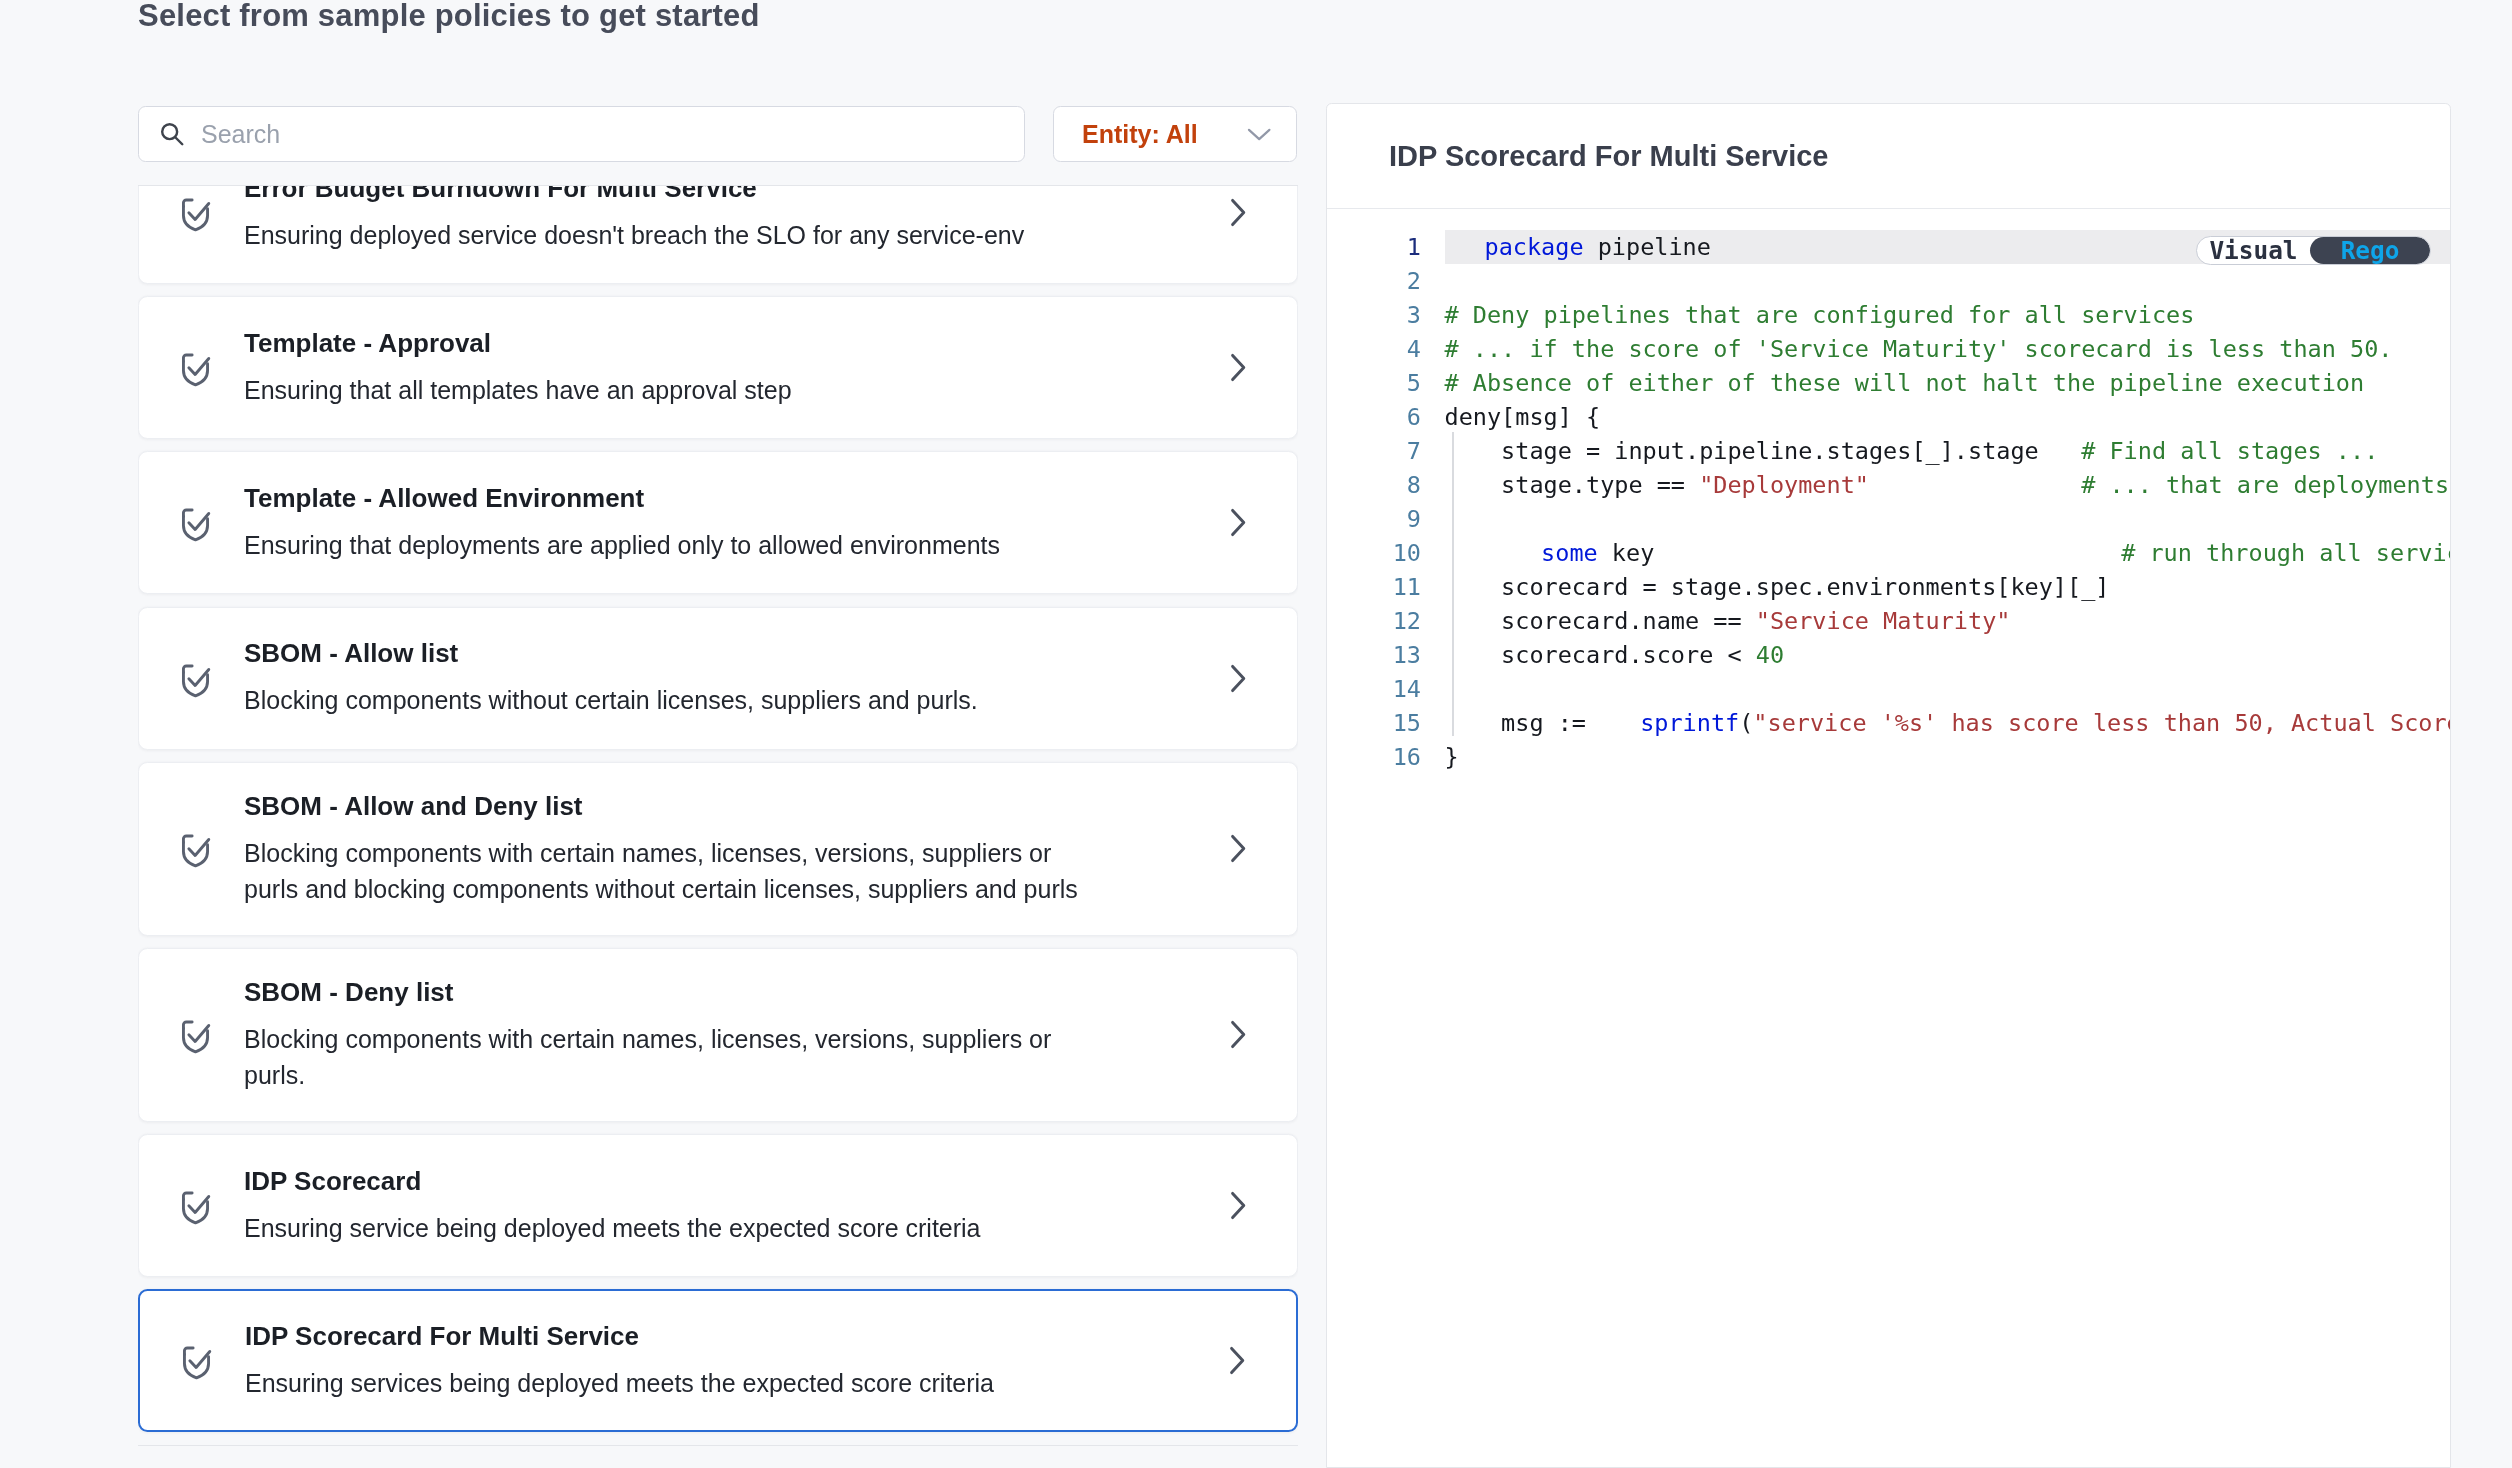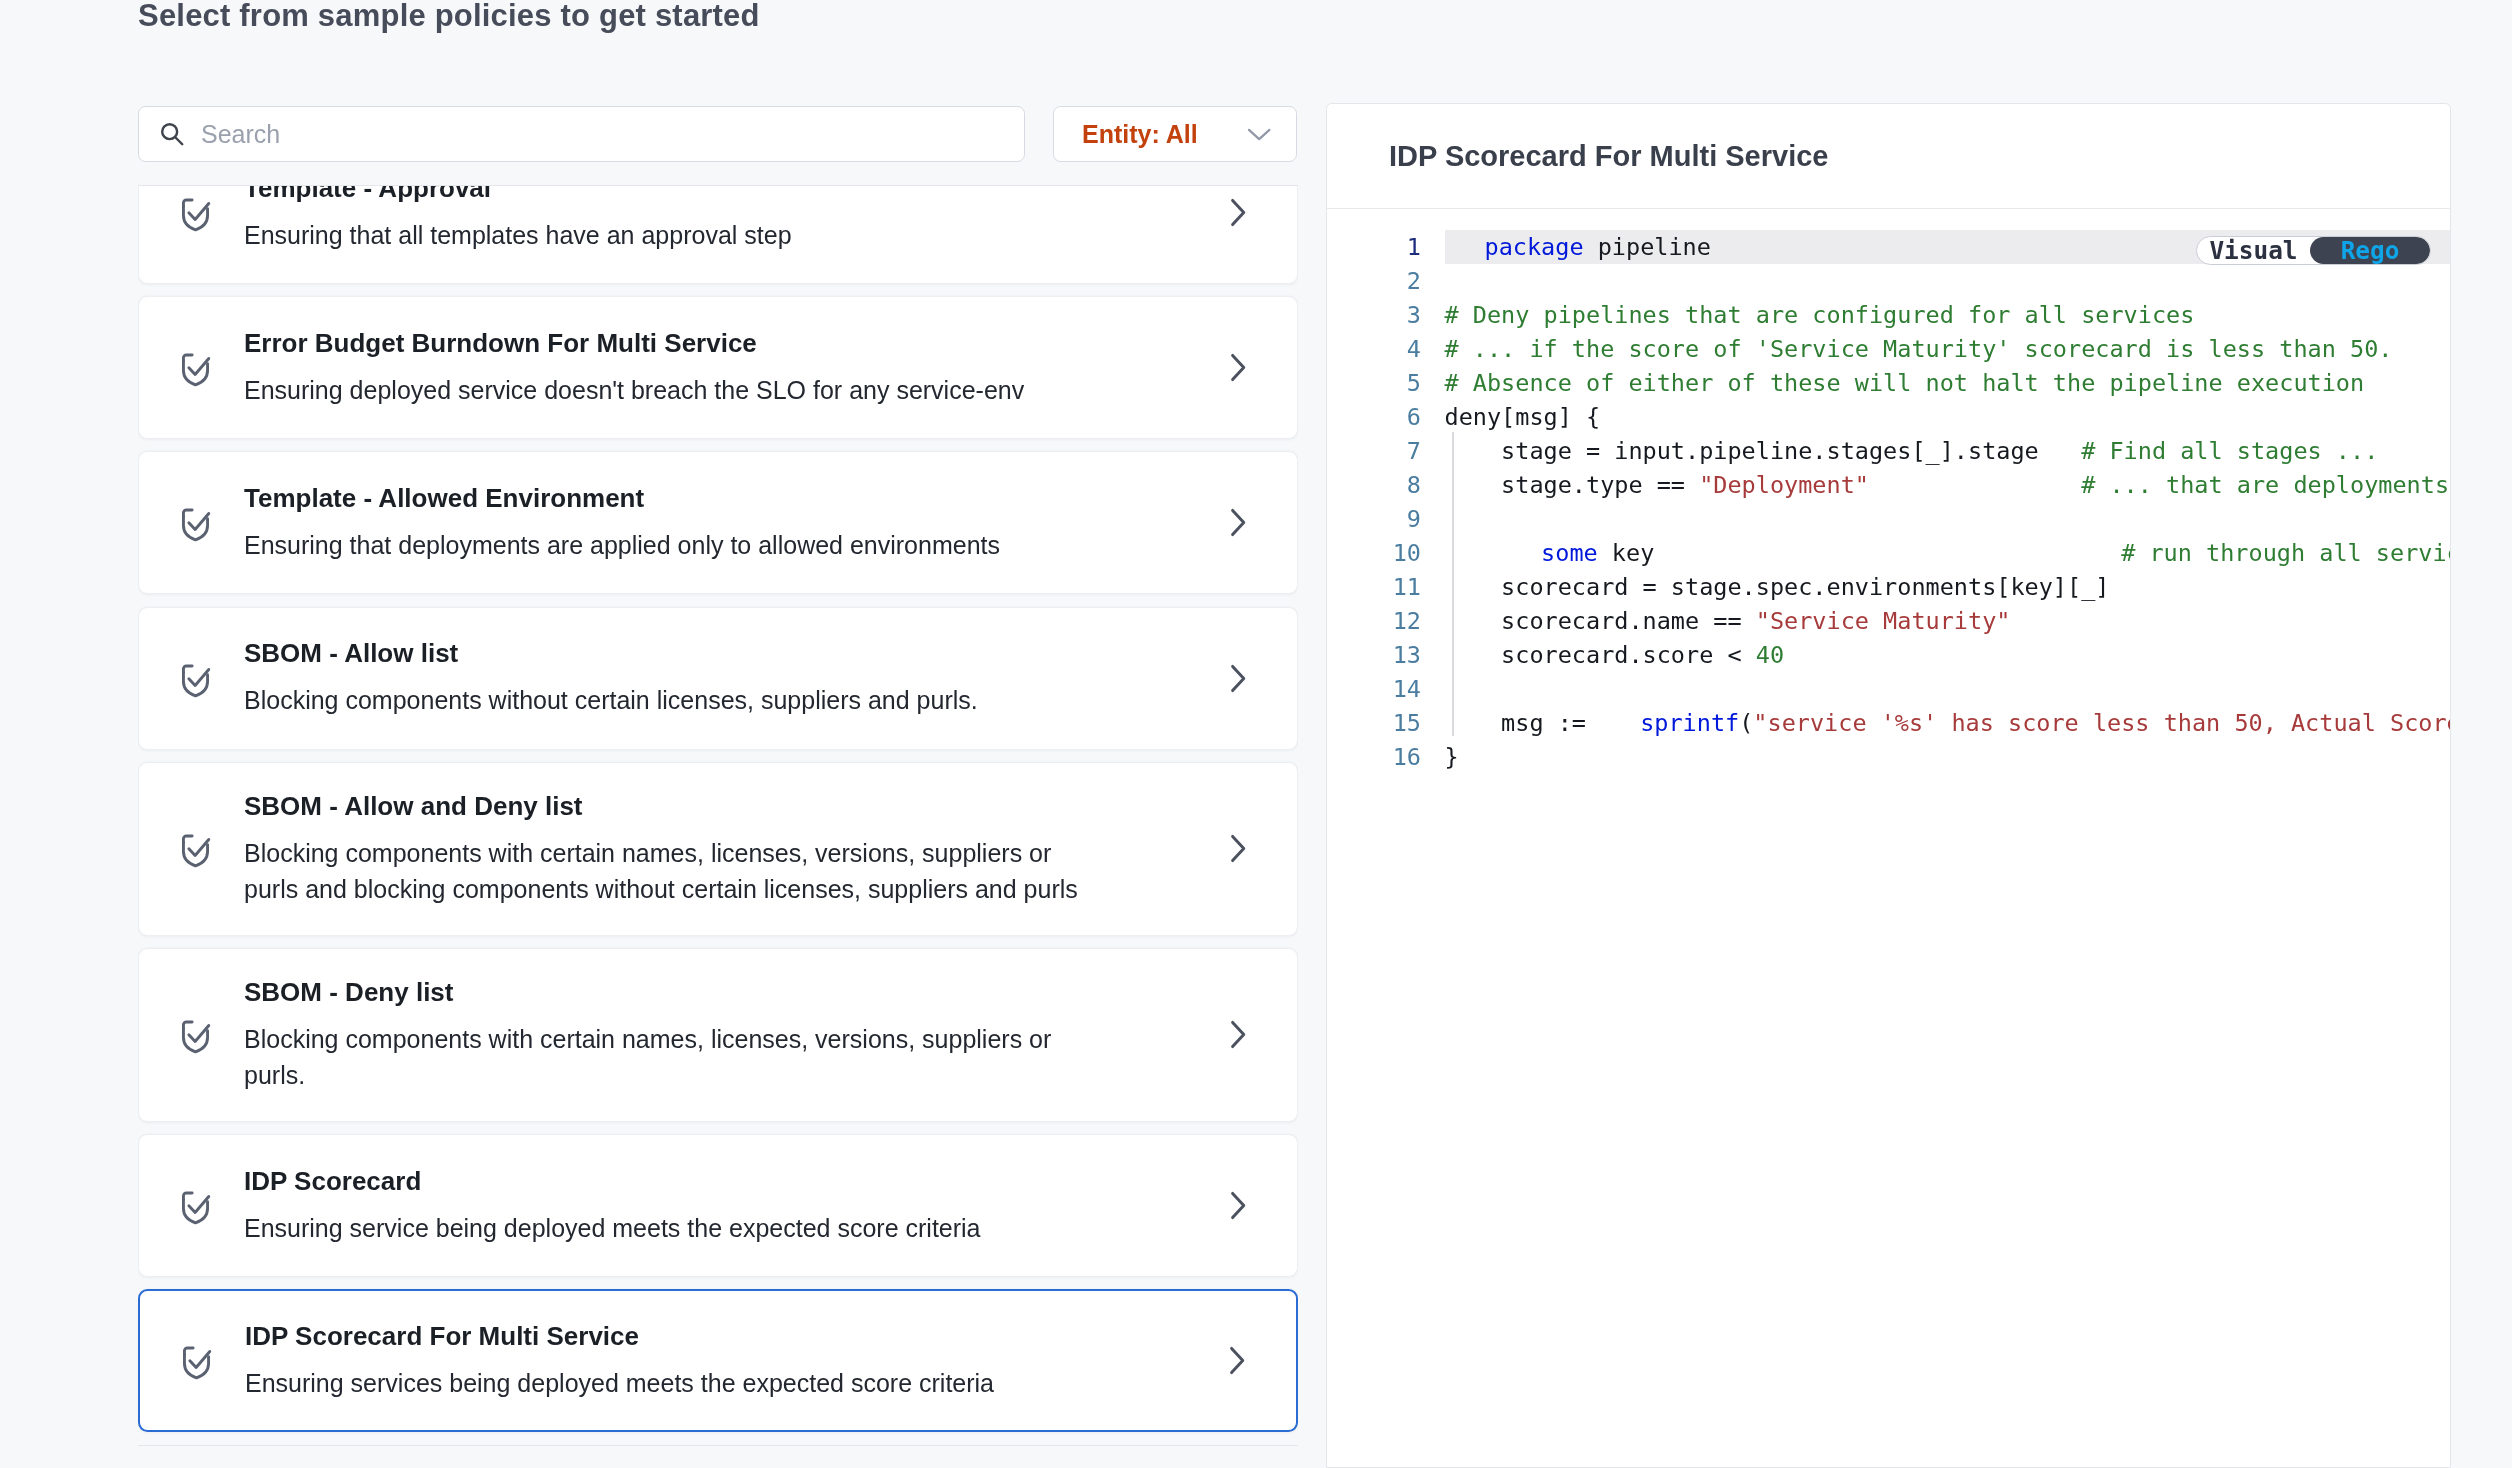--- a/index.html
+++ b/index.html
@@ -124,37 +124,37 @@
 </div>
 
 <div class="policy-list">
   <div class="policy-card">
     <svg class="card-icon" viewBox="0 0 34 34">
       <path d="M7 12 v7.5 c0 6.8 5.6 10.4 10 11.9 c4.4 -1.5 10 -5.1 10 -11.9 v-5.6"></path>
       <path d="M7 12 v-3 a2.4 2.4 0 0 1 2.4 -2.4 h4.8"></path>
       <path d="M11.5 17.2 l5.2 5.6 L28 9.5"></path>
     </svg>
     <div class="card-text">
+      <div class="card-title">Error Budget Burndown For Multi Service</div>
+      <div class="card-desc">Ensuring deployed service doesn't breach the SLO for any service-env</div>
+    </div>
+    <svg class="card-chevron" viewBox="0 0 26 42">
+      <path d="M7 8 L19 21 L7 34"></path>
+    </svg>
+  </div>
+
+  <div class="policy-card">
+    <svg class="card-icon" viewBox="0 0 34 34">
+      <path d="M7 12 v7.5 c0 6.8 5.6 10.4 10 11.9 c4.4 -1.5 10 -5.1 10 -11.9 v-5.6"></path>
+      <path d="M7 12 v-3 a2.4 2.4 0 0 1 2.4 -2.4 h4.8"></path>
+      <path d="M11.5 17.2 l5.2 5.6 L28 9.5"></path>
+    </svg>
+    <div class="card-text">
       <div class="card-title">Template - Approval</div>
       <div class="card-desc">Ensuring that all templates have an approval step</div>
-    </div>
-    <svg class="card-chevron" viewBox="0 0 26 42">
-      <path d="M7 8 L19 21 L7 34"></path>
-    </svg>
-  </div>
-
-  <div class="policy-card">
-    <svg class="card-icon" viewBox="0 0 34 34">
-      <path d="M7 12 v7.5 c0 6.8 5.6 10.4 10 11.9 c4.4 -1.5 10 -5.1 10 -11.9 v-5.6"></path>
-      <path d="M7 12 v-3 a2.4 2.4 0 0 1 2.4 -2.4 h4.8"></path>
-      <path d="M11.5 17.2 l5.2 5.6 L28 9.5"></path>
-    </svg>
-    <div class="card-text">
-      <div class="card-title">Error Budget Burndown For Multi Service</div>
-      <div class="card-desc">Ensuring deployed service doesn't breach the SLO for any service-env</div>
     </div>
     <svg class="card-chevron" viewBox="0 0 26 42">
       <path d="M7 8 L19 21 L7 34"></path>
     </svg>
   </div>
 
   <div class="policy-card">
     <svg class="card-icon" viewBox="0 0 34 34">
       <path d="M7 12 v7.5 c0 6.8 5.6 10.4 10 11.9 c4.4 -1.5 10 -5.1 10 -11.9 v-5.6"></path>
       <path d="M7 12 v-3 a2.4 2.4 0 0 1 2.4 -2.4 h4.8"></path>

